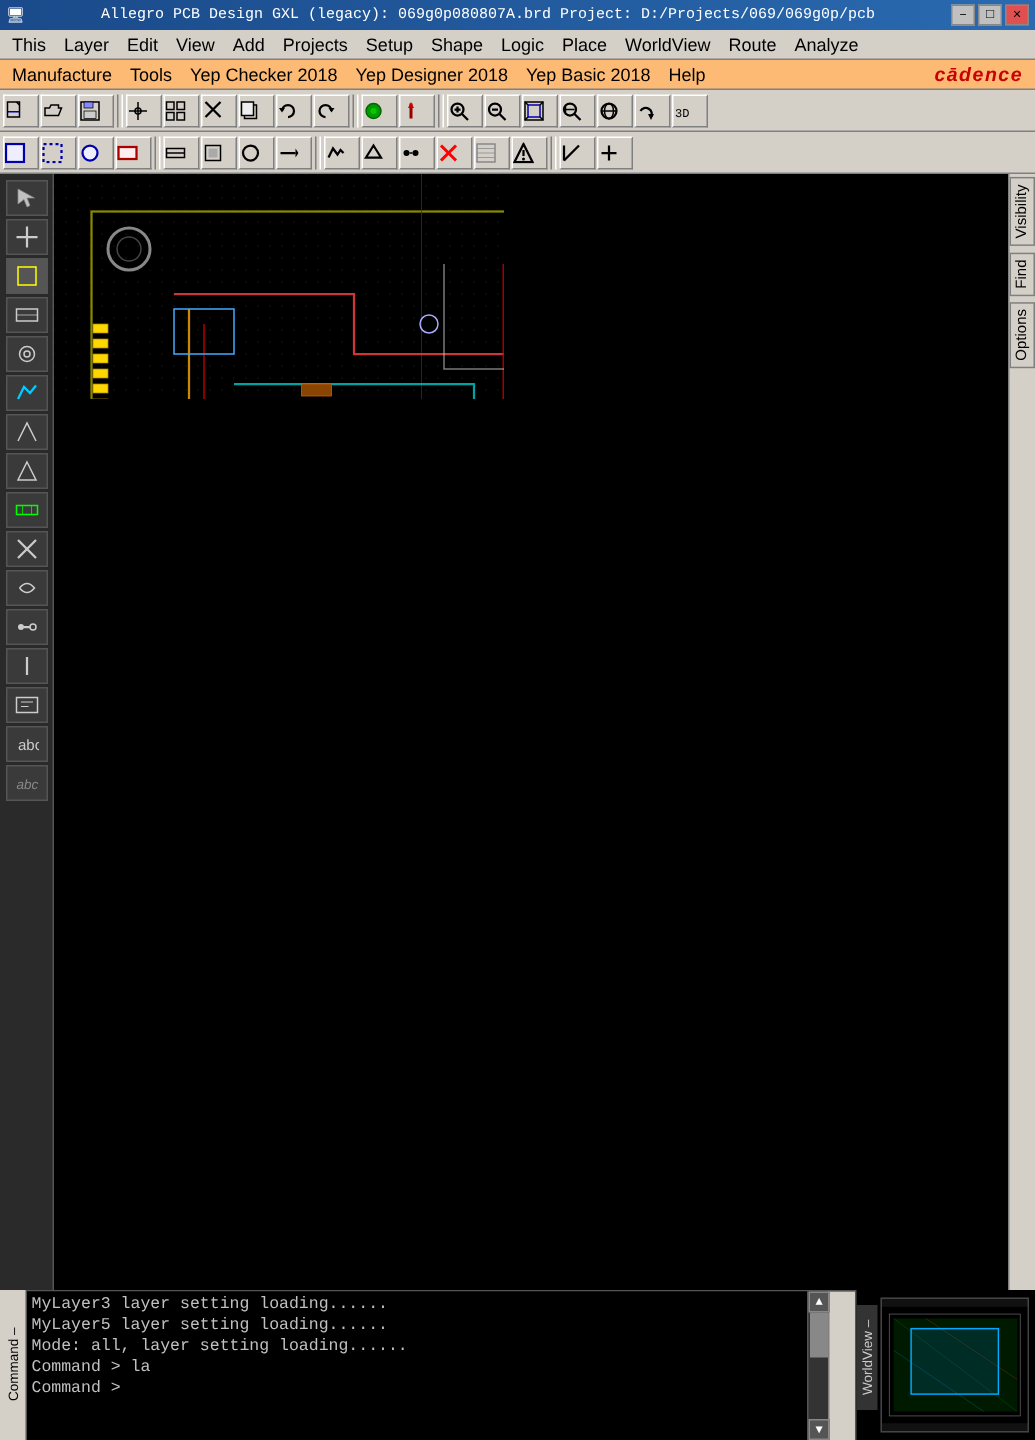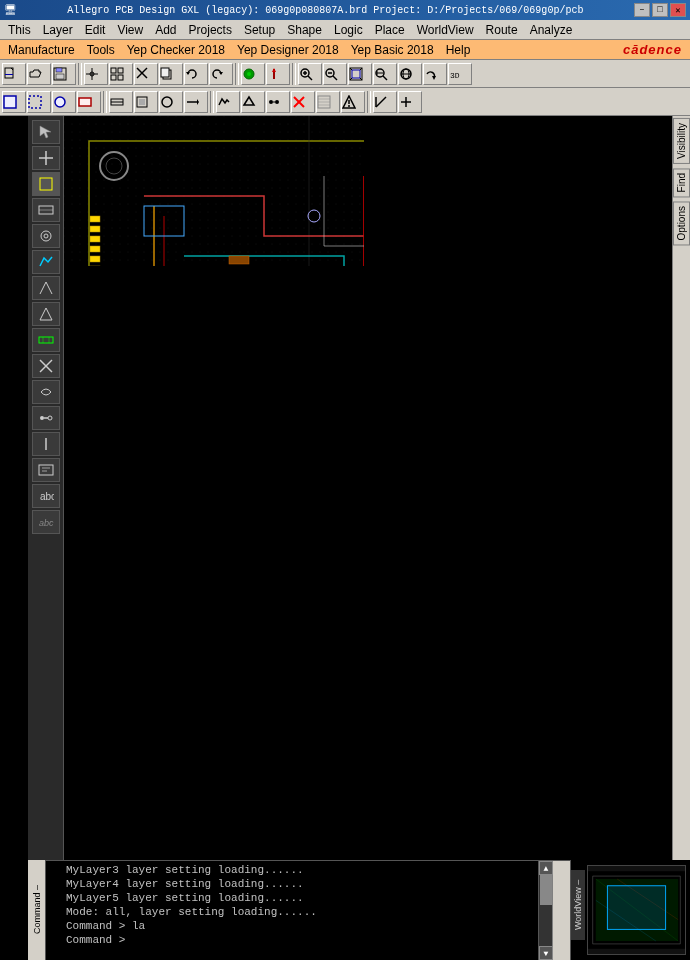--- a/index.html
+++ b/index.html
@@ -174,21 +174,21 @@
     
     #console-area {
       height: 100px;
       background: #000;
       border-top: 1px solid #555;
       display: flex;
       position: relative;
     }
     #console-log {
       flex: 1;
-      padding: 2px 20px;
+      padding: 2px 3px;
       font-size: 11px;
       color: #c0c0c0;
       overflow: hidden;
       background: #000;
       font-family: Liberation Mono, monospace;
     }
     #console-scrollbar {
       width: 14px;
       background: #333;
       border-left: 1px solid #555;
@@ -281,21 +281,20 @@
     #main-wrapper {
       display: flex;
       flex-direction: column;
       height: calc(960px - 20px - 20px - 20px - 28px - 28px);
     }
     #canvas-and-console {
       flex: 1;
       display: flex;
       flex-direction: column;
       overflow: hidden;
-      margin-left: 28px;
     }
     #canvas-row {
       flex: 1;
       display: flex;
       overflow: hidden;
     }
     #bottom-row {
       height: 100px;
       display: flex;
     }
@@ -822,21 +821,20 @@
 
     <div id="bottom-row">
 
       <div id="console-left-label">
         <span>Command –</span>
       </div>
 
       <div id="console-area" style="flex:1; height:100%;">
         <div id="console-log">
           <div style="color:#c0c0c0; padding:1px 0;">MyLayer3 layer setting loading......</div>
-          <div style="color:#c0c0c0; padding:1px 0;">MyLayer4 layer setting loading......</div>
           <div style="color:#c0c0c0; padding:1px 0;">MyLayer5 layer setting loading......</div>
           <div style="color:#c0c0c0; padding:1px 0;">Mode: all, layer setting loading......</div>
           <div style="color:#c0c0c0; padding:1px 0;">Command &gt; la</div>
           <div style="color:#c0c0c0; padding:1px 0;">Command &gt;</div>
         </div>
         <div id="console-scrollbar">
           <div class="scroll-arrow up">▲</div>
           <div id="console-thumb"></div>
           <div class="scroll-arrow down">▼</div>
         </div>

